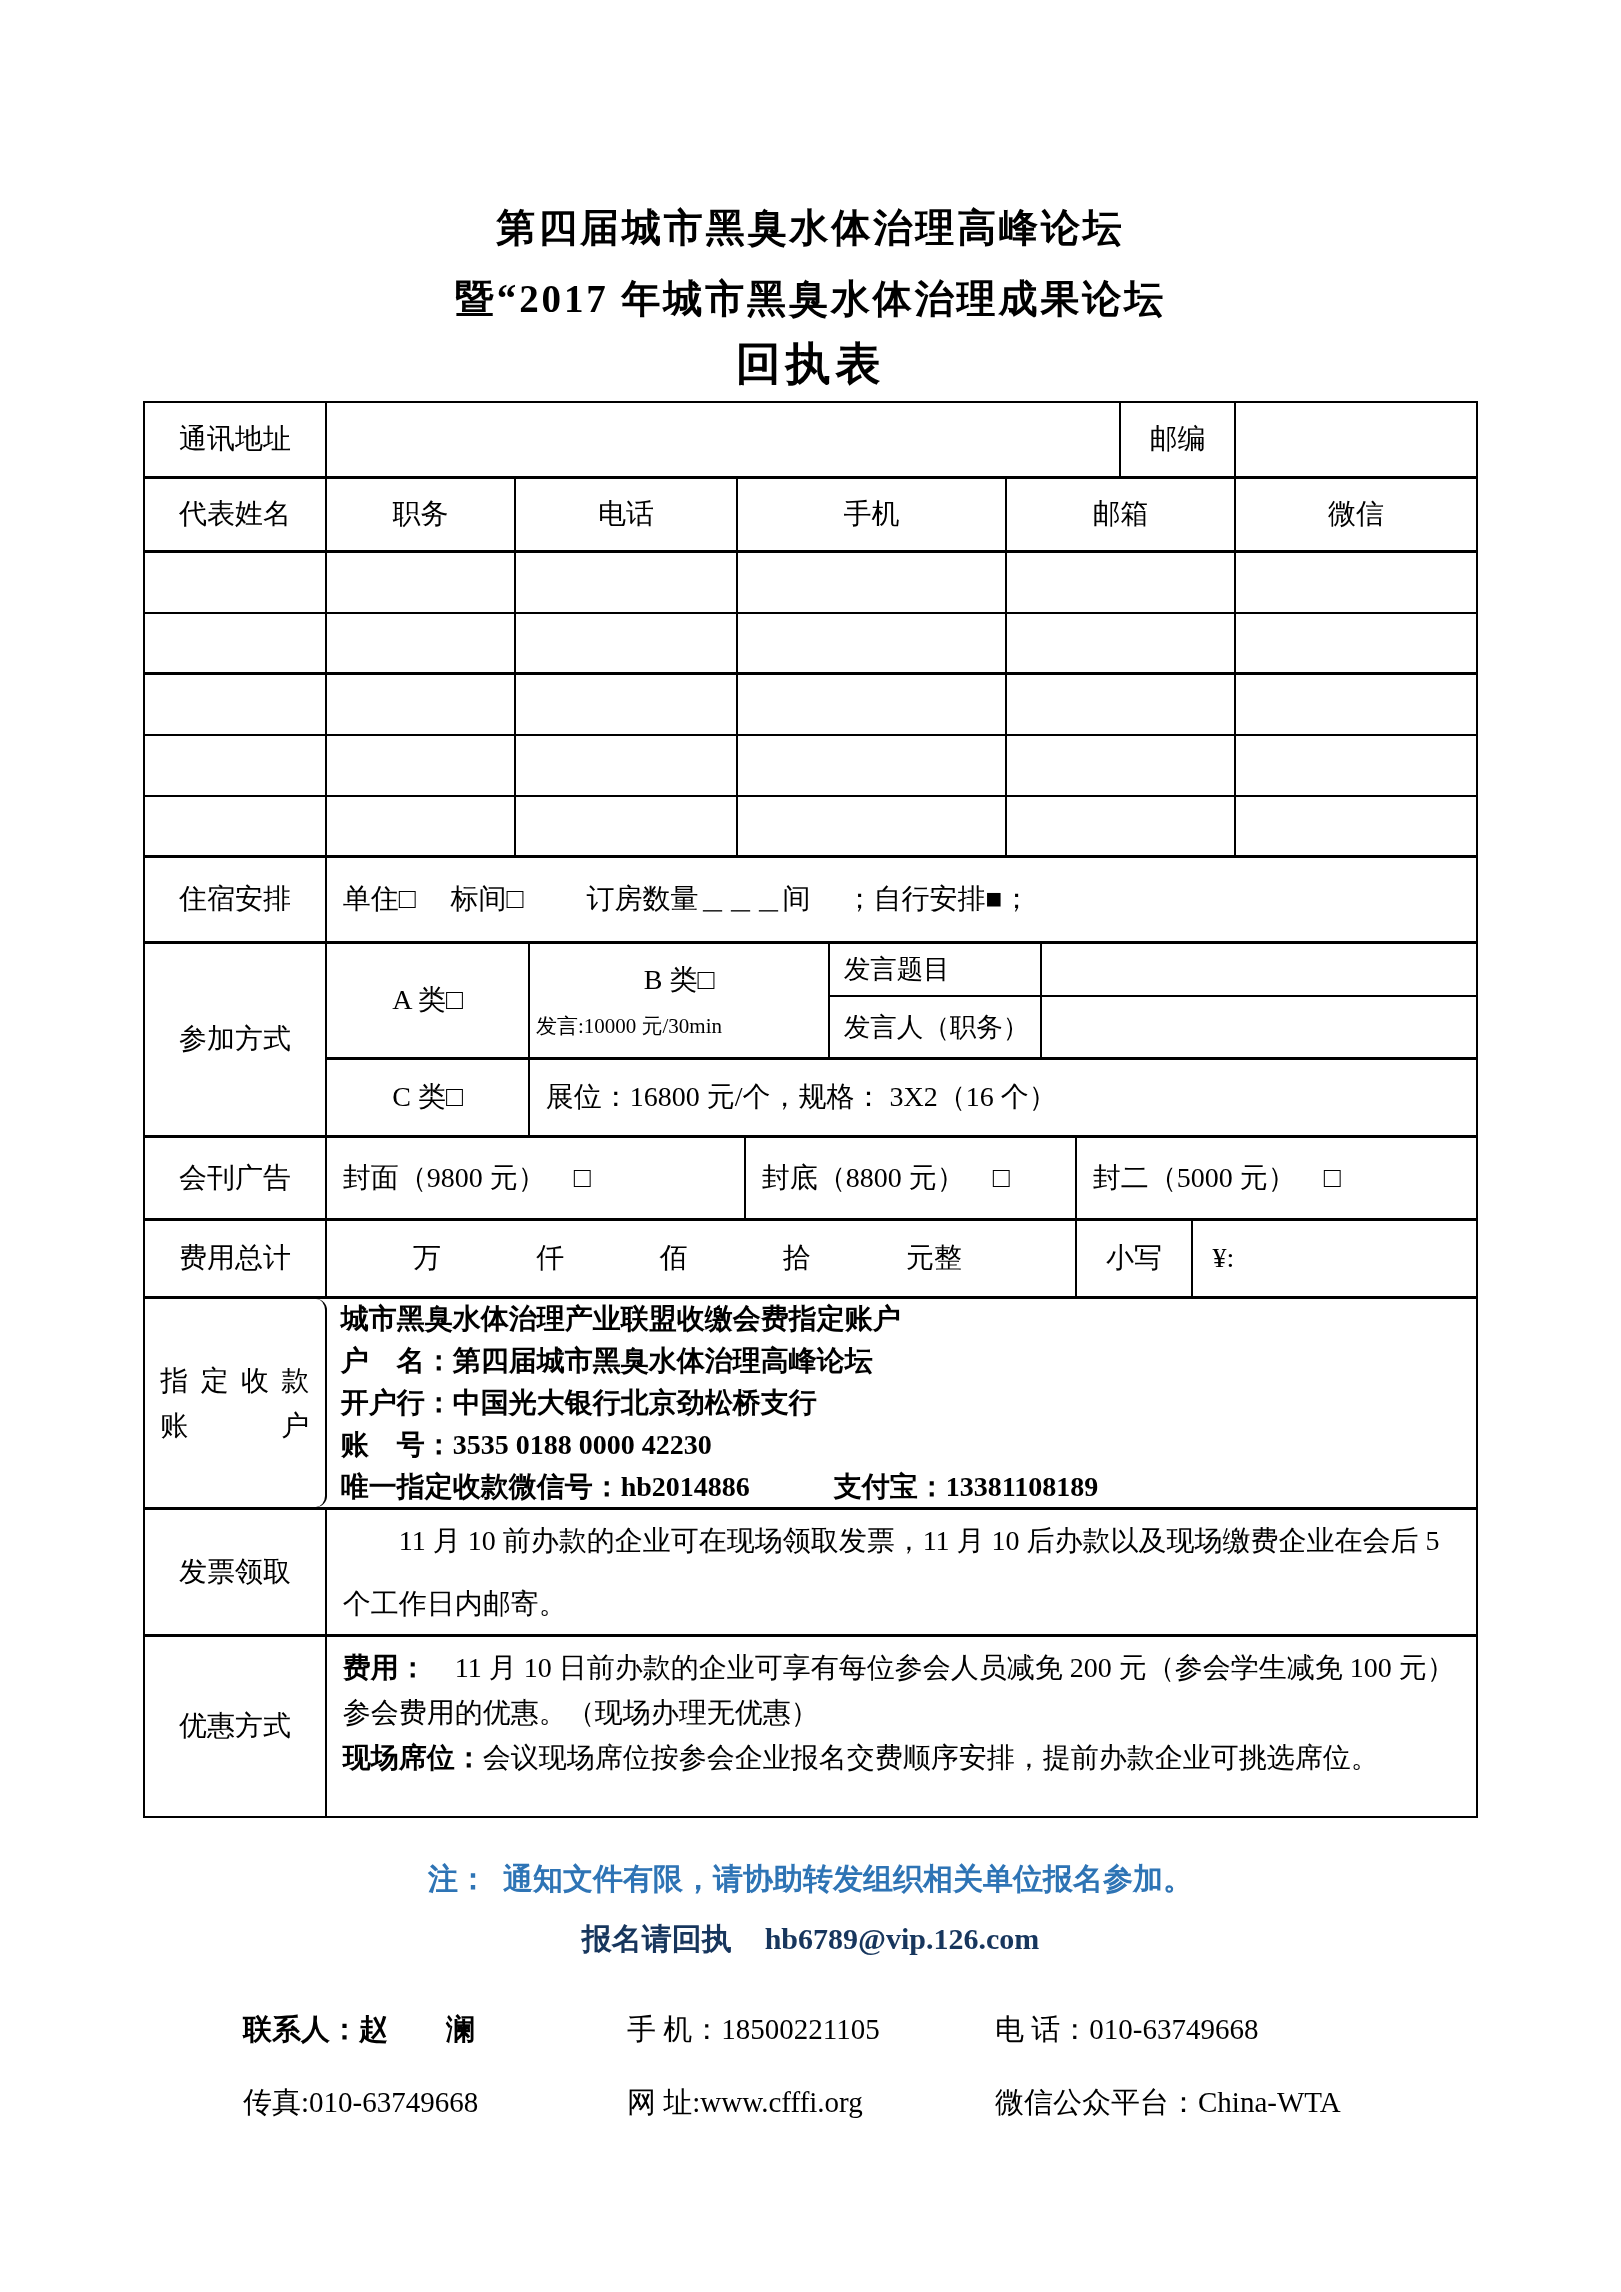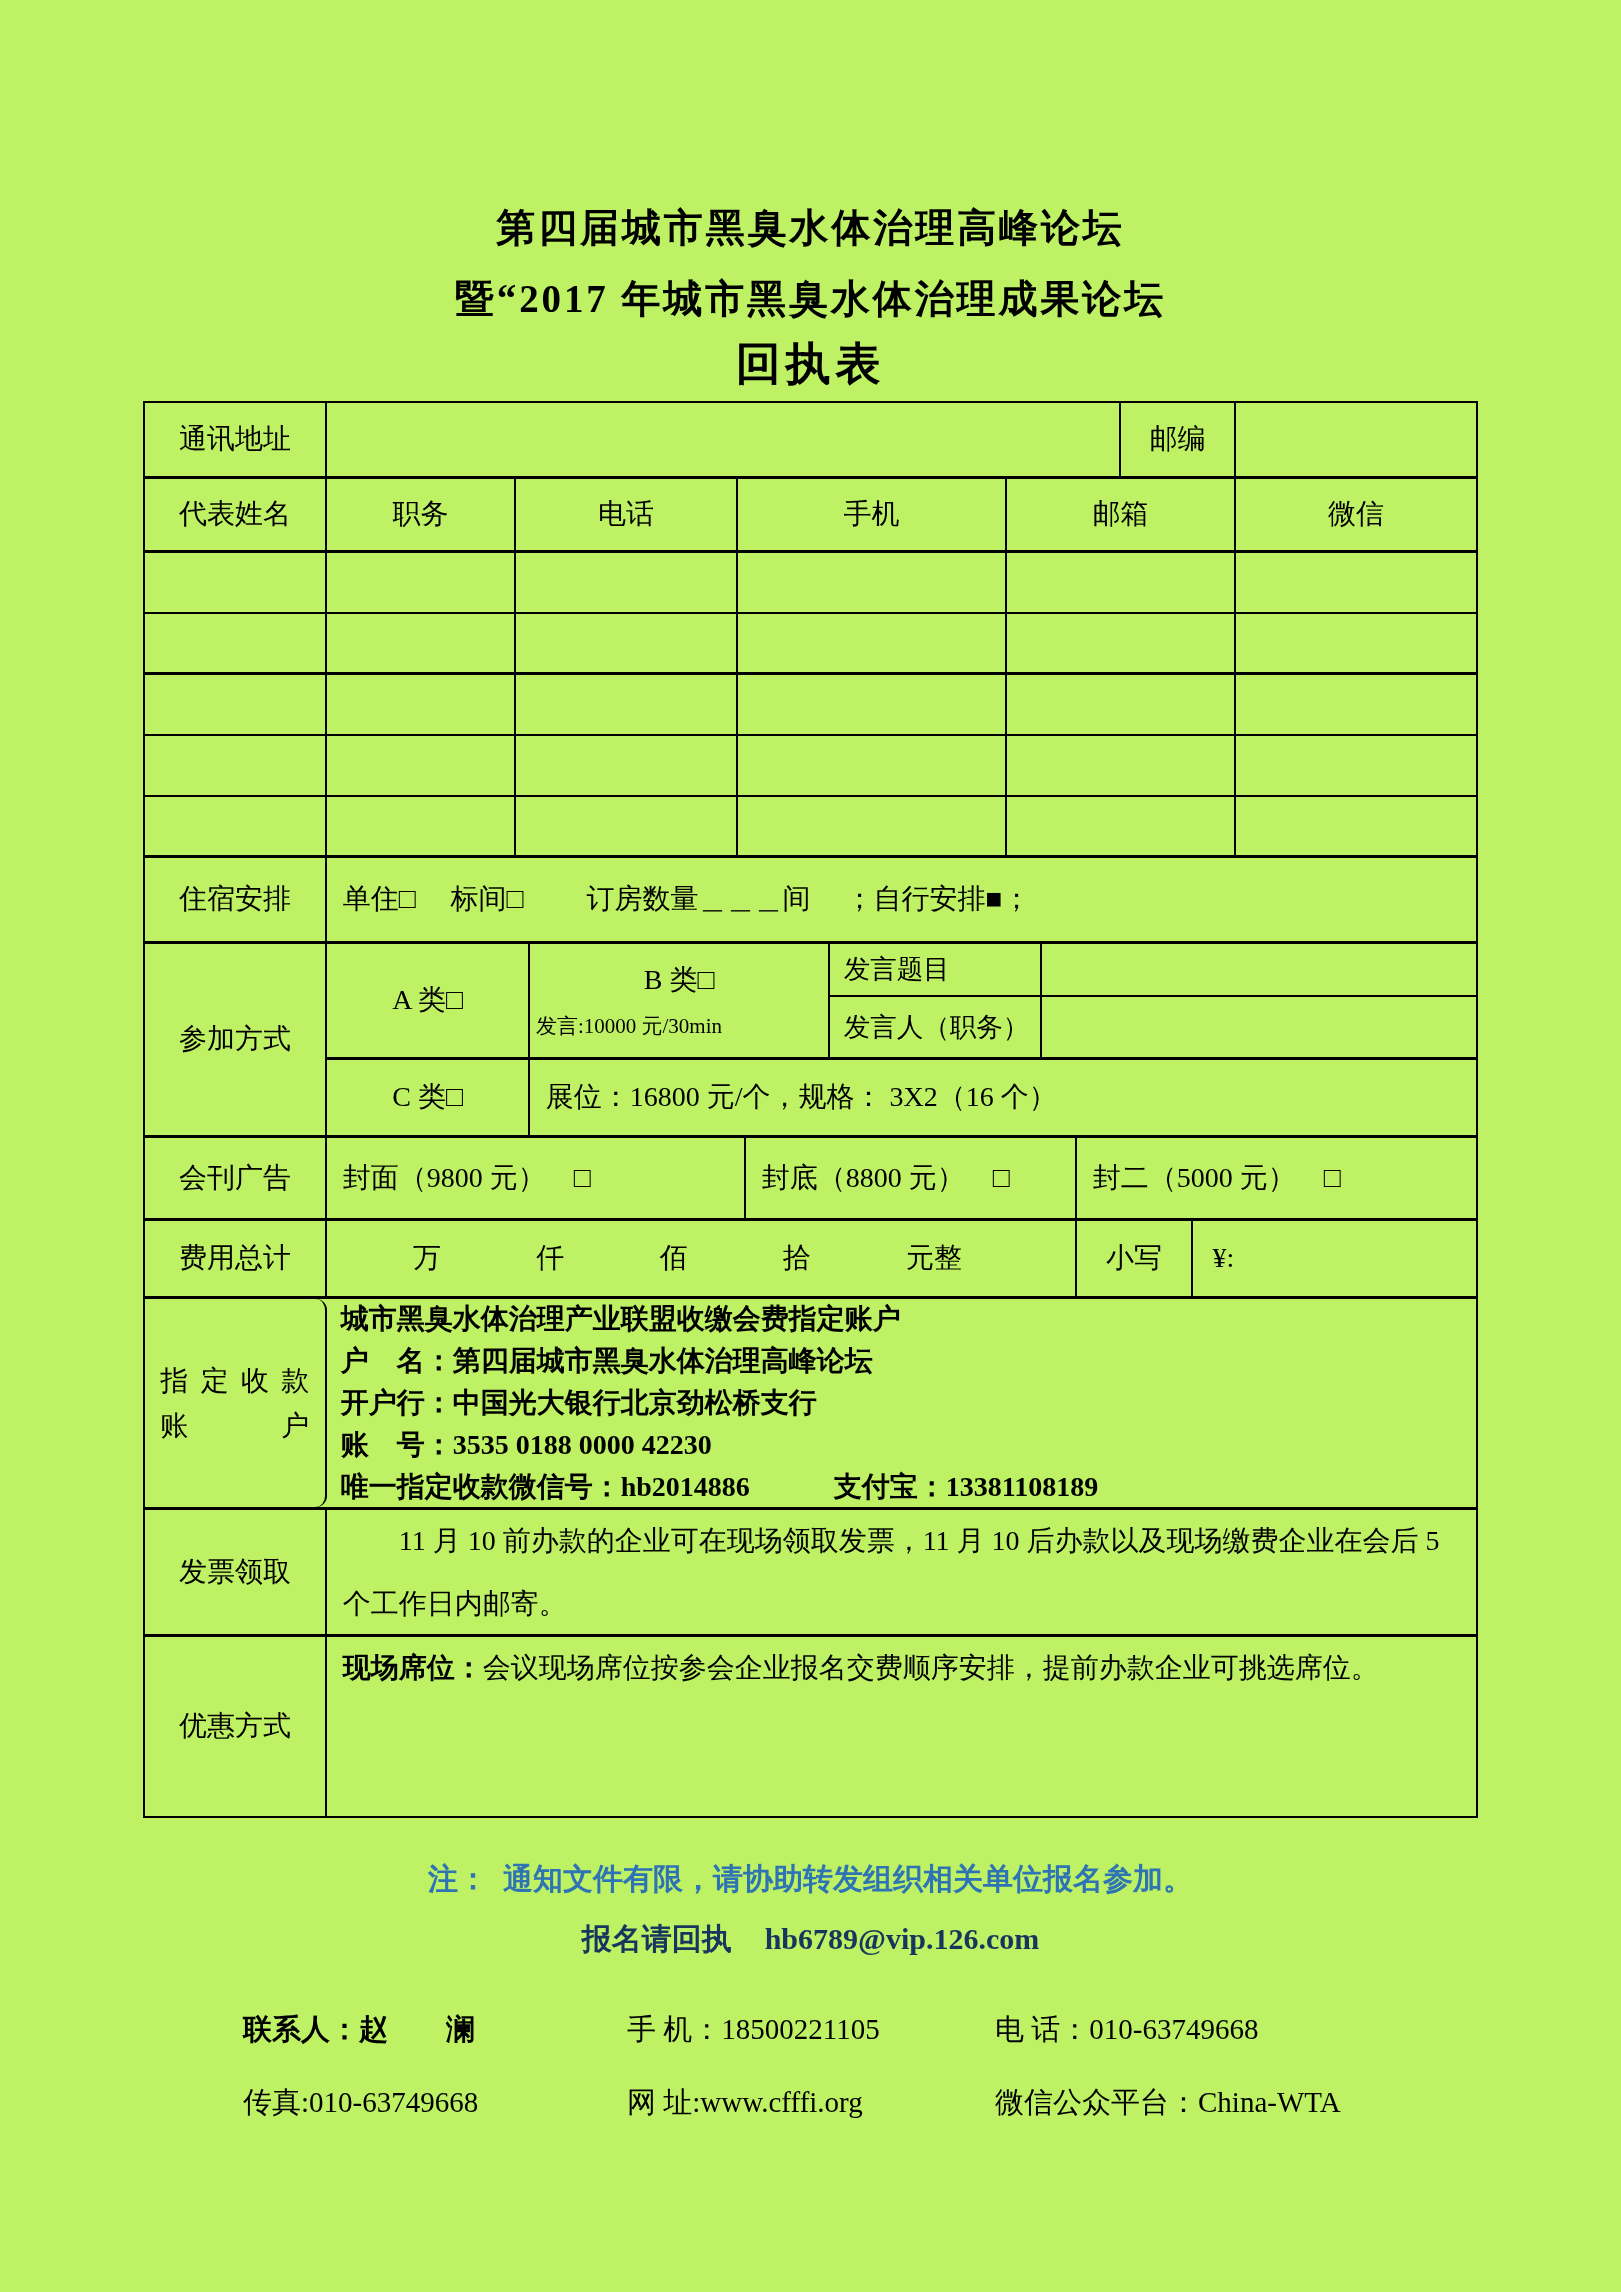--- a/index.html
+++ b/index.html
@@ -1,18 +1,18 @@
 <!DOCTYPE html>
 <html><head>
 <meta charset="utf-8">
 <style>
   html,body{margin:0;padding:0;background:#777;}
   *{box-sizing:border-box;}
   .page{
-    width:1621px;height:2293px;background:#bef264;margin:0 auto;position:relative;
+    width:1621px;height:2293px;background:#ffffff;margin:0 auto;position:relative;
     font-family:"Liberation Serif","DejaVu Serif",serif;color:#000;
   }
   
   .title-block{padding-top:192px;text-align:center;}
   .t-line1{font-size:39px;font-weight:bold;letter-spacing:2.9px;line-height:71px;}
   .t-line2{font-size:45px;font-weight:bold;letter-spacing:4.9px;line-height:61px;}
   
   .tbl{width:1335px;margin:5.9px auto 0 auto;border:2.9px solid #000;font-size:28px;}
   .row{display:flex;border-bottom:2px solid #000;}
   .row.thick{border-bottom-width:3.9px;}
@@ -190,20 +190,21 @@
     <div class="row thick" style="height:127px">
       <div class="cell center" style="width:182px">发票领取</div>
       <div class="cell last paragraph-cell" style="flex:1">
         <div class="invoice-text">11 月 10 前办款的企业可在现场领取发票，11 月 10 后办款以及现场缴费企业在会后 5 个工作日内邮寄。</div>
       </div>
     </div>
 
     <div class="row noline" style="height:179px">
       <div class="cell center" style="width:182px">优惠方式</div>
       <div class="cell last paragraph-cell" style="flex:1;display:block;padding-top:7.8px">
+        <div class="discount-text"><b>费用：</b><span class="pre">　11 月 10 日前办款的企业可享有每位参会人员减免 200 元（参会学生减免 100 元）参会费用的优惠。（现场办理无优惠）</span></div>
         <div class="discount-text"><b>现场席位：</b><span>会议现场席位按参会企业报名交费顺序安排，提前办款企业可挑选席位。</span></div>
       </div>
     </div>
 
   </div>
 
   <div class="note-line" id="note-line" style="color: rgb(46, 116, 181);">注：  通知文件有限，请协助转发组织相关单位报名参加。</div>
 
   <div class="reply-line" id="reply-line" style="color: rgb(23, 54, 93);">
     <span>报名请回执</span><span class="gap"></span><span>hb6789@vip.126.com</span>

